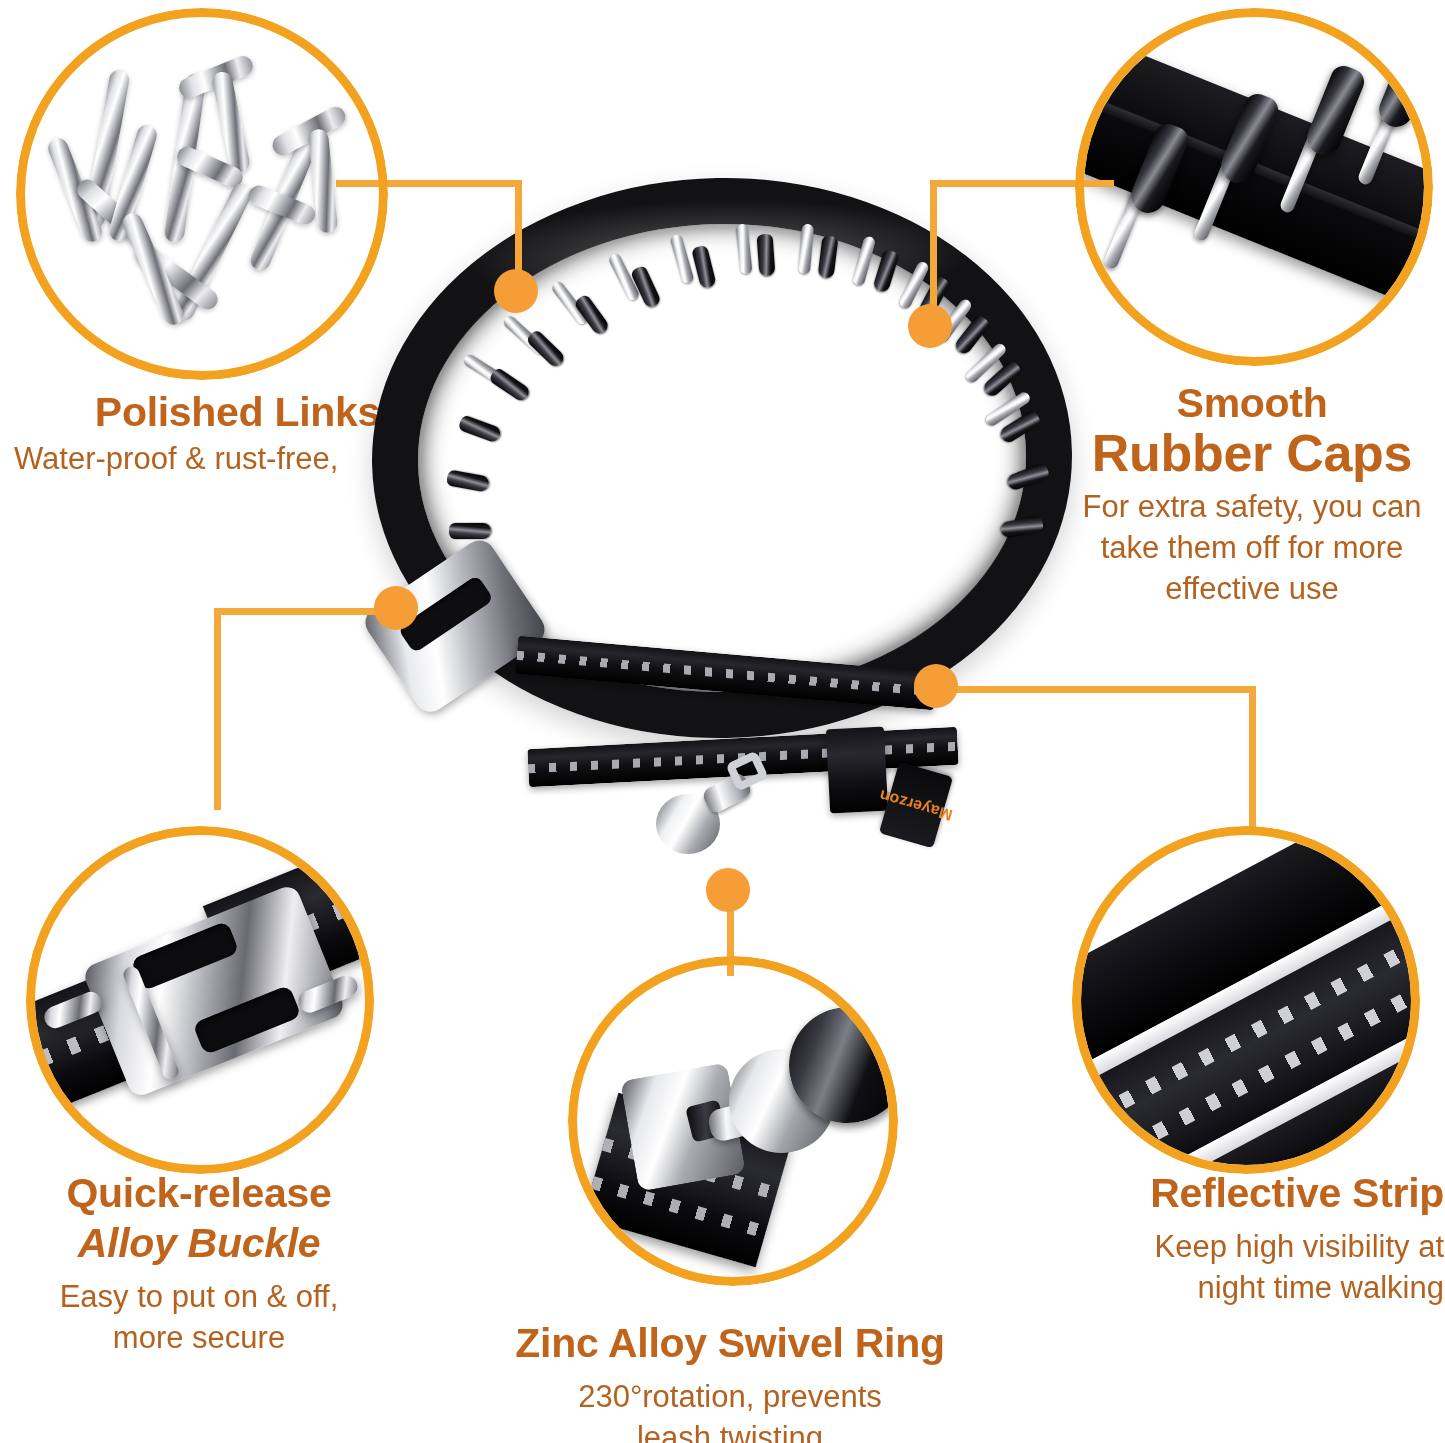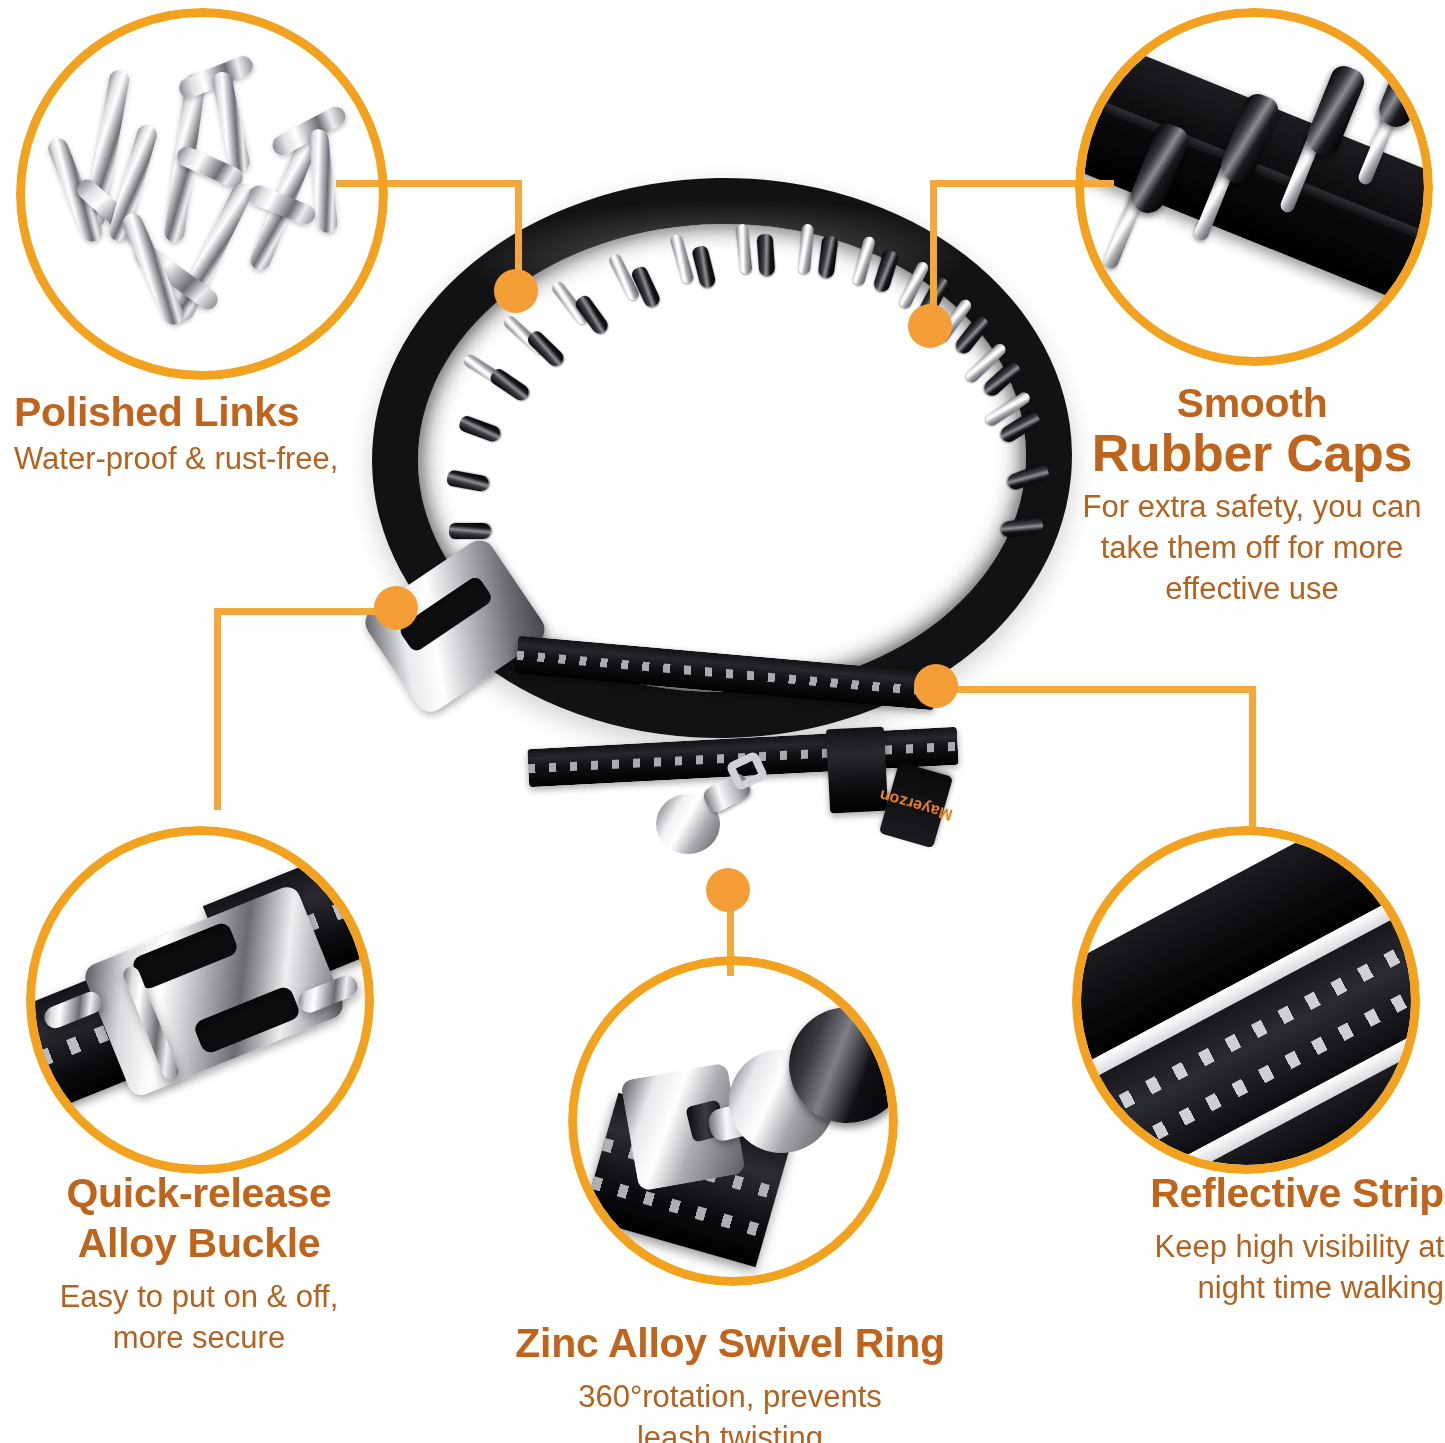--- a/index.html
+++ b/index.html
@@ -275,21 +275,21 @@
       <div class="pl-link a" style="left:288px; top:112px; width:20px; height:104px; transform:rotate(-6deg);"></div>
       <div class="pl-link a" style="left:178px; top:160px; width:20px; height:150px; transform:rotate(26deg);"></div>
       <div class="pl-link a" style="left:104px; top:250px; width:96px; height:20px; border-radius:12px; transform:rotate(36deg);"></div>
       <div class="pl-link a" style="left:118px; top:192px; width:20px; height:120px; transform:rotate(-24deg);"></div>
       <div class="pl-link a" style="left:222px; top:178px; width:70px; height:20px; border-radius:12px; transform:rotate(22deg);"></div>
     </div>
     <div class="ring"></div>
   </div>
 
   <div class="tblock ta-left" style="left:14px; top:386px; width:366px;">
-    <h3 style="font-size:41px; line-height:52px;">Polished Links</h3>
+    <h3 style="font-size:41px; line-height:52px;text-align:right;">Polished Links</h3>
     <p style="font-size:31px; line-height:41px; ">Water-proof &amp; rust-free,</p>
   </div>
 
   <div class="bubble" style="left:1075px; top:8px; width:358px; height:358px;">
     <div class="photo">
       <div class="rc-band">
         <div class="seam"></div>
       </div>
       <div class="rc-wire" style="left:34px; top:168px; transform:rotate(22deg);"></div>
       <div class="rc-cap" style="left:58px; top:106px; transform:rotate(22deg);"></div>
@@ -322,40 +322,40 @@
         <div class="bk-metal" style="left:108px; top:128px; width:16px; height:120px; transform:rotate(-22deg);"></div>
         <div class="bk-metal" style="left:8px; top:164px; width:60px; height:22px; transform:rotate(-22deg);"></div>
         <div class="bk-metal" style="left:262px; top:148px; width:62px; height:22px; transform:rotate(-22deg);"></div>
       </div>
     </div>
     <div class="ring"></div>
   </div>
 
   <div class="tblock ta-center" style="left:6px; top:1168px; width:386px;">
     <h3 style="font-size:41px; line-height:50px;">Quick-release</h3>
-    <h3 style="font-size:41px; line-height:50px;">Alloy Buckle</h3>
+    <h3 style="font-size:41px; line-height:50px;font-style:italic;">Alloy Buckle</h3>
     <p style="font-size:31px; line-height:41px; margin-top:8px;">Easy to put on &amp; off,</p>
     <p style="font-size:31px; line-height:41px;">more secure</p>
   </div>
 
   <div class="bubble" style="left:568px; top:956px; width:330px; height:330px;">
     <div class="photo">
       <div class="sv-strap"></div>
       <div class="sv-sq" style="left:52px; top:106px; width:108px; height:112px; transform:rotate(-10deg);"></div>
       <div class="sv-nut" style="left:112px; top:138px; width:34px; height:36px; transform:rotate(-14deg);"></div>
       <div class="sv-barrel" style="left:132px; top:140px; width:56px; height:32px; transform:rotate(-14deg);"></div>
       <div class="sv-oring" style="left:152px; top:84px; width:106px; height:104px; transform:rotate(-10deg);"></div>
       <div class="sv-black" style="left:212px; top:42px; width:118px; height:116px; transform:rotate(-14deg);"></div>
     </div>
     <div class="ring"></div>
   </div>
 
   <div class="tblock ta-center" style="left:470px; top:1318px; width:520px;">
     <h3 style="font-size:41px; line-height:50px;">Zinc Alloy Swivel Ring</h3>
-    <p style="font-size:31px; line-height:41px; margin-top:8px;">360°rotation, prevents</p>
+    <p style="font-size:31px; line-height:41px; margin-top:8px;">230°rotation, prevents</p>
     <p style="font-size:31px; line-height:41px;">leash twisting</p>
   </div>
 
   <div class="bubble" style="left:1072px; top:826px; width:348px; height:348px;">
     <div class="photo">
       <div class="rf-band">
         <div class="rf-row rf-black" style="top:0;   height:96px;"></div>
         <div class="rf-row rf-white" style="top:96px; height:17px;"></div>
         <div class="rf-row rf-dots" style="top:113px; height:112px;"></div>
         <div class="rf-row rf-white" style="top:225px; height:17px;"></div>

